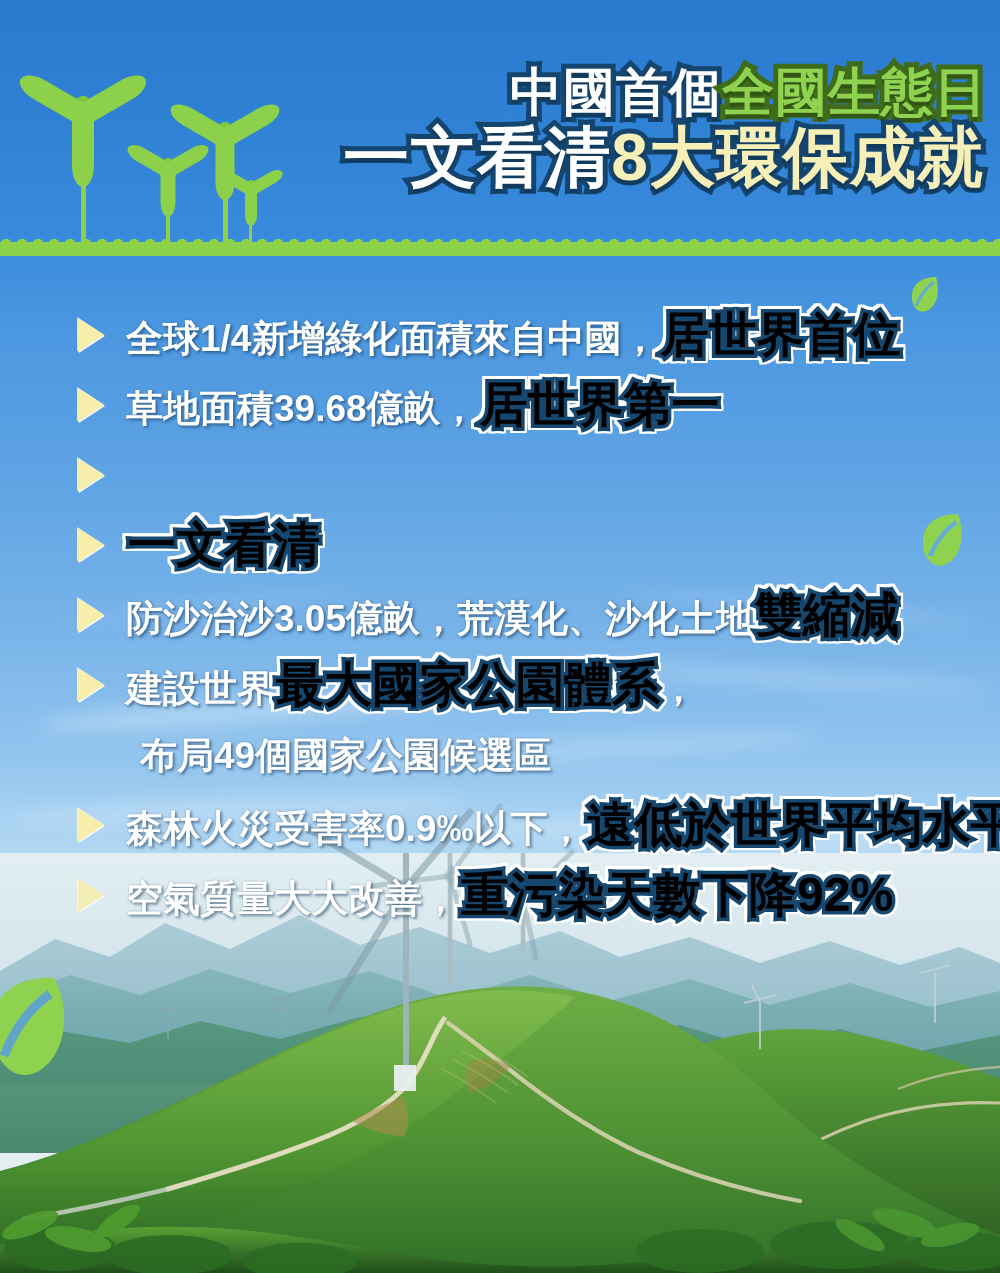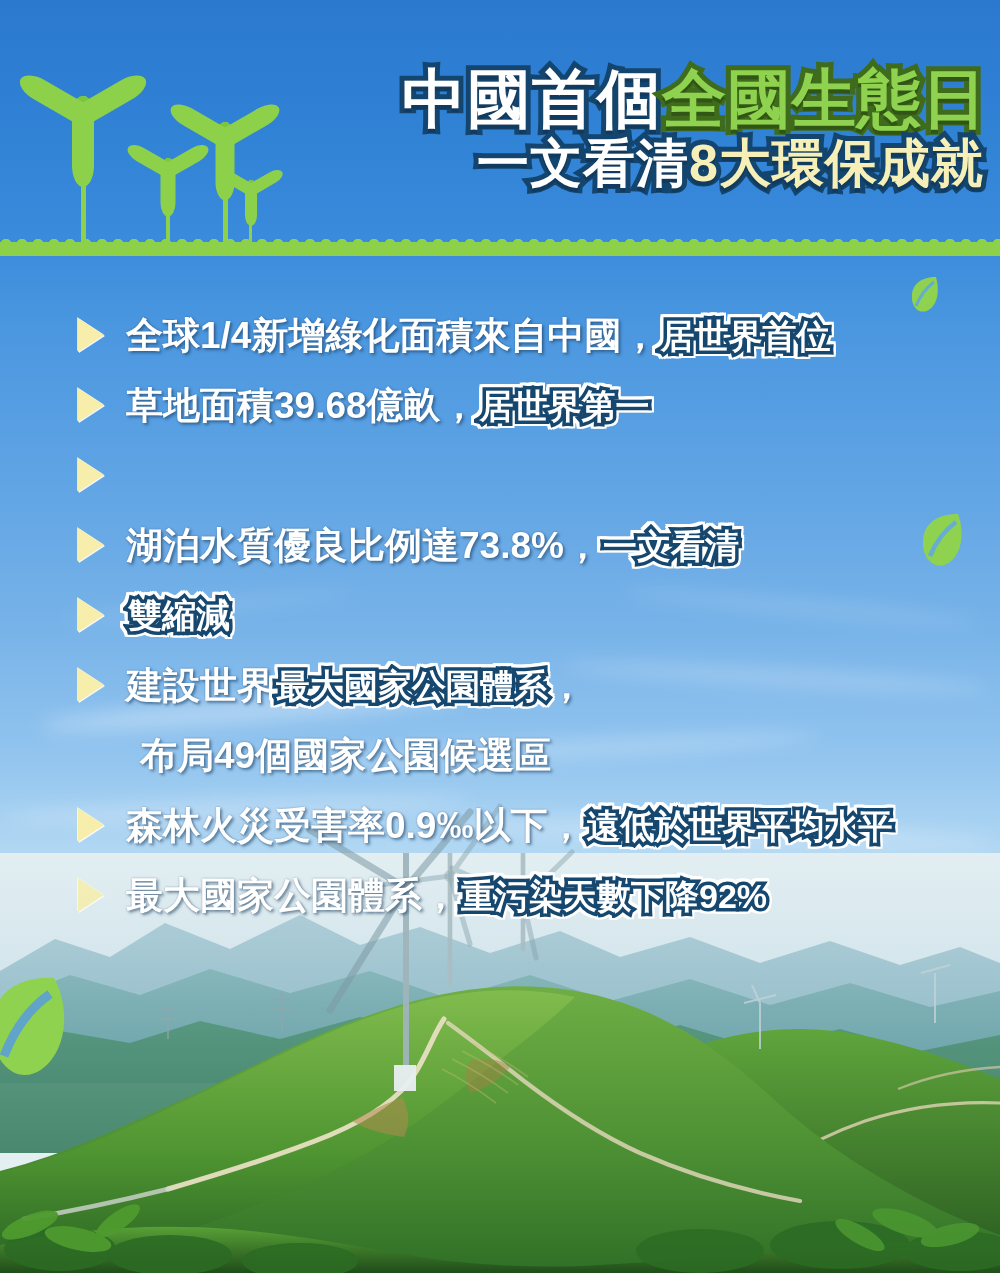--- a/index.html
+++ b/index.html
@@ -86,22 +86,22 @@
   
   .title-wrap {
     position:absolute; left:0; top:0; width:1000px; height:256px;
     display:flex; flex-direction:column; justify-content:center;
     align-items:flex-end; padding-right:8px;
   }
   .title-line {
     white-space:nowrap; line-height:1;
     font-weight:900; letter-spacing:1px;
   }
-  .title-line.l1 { font-size:64px; margin-right:5px; margin-bottom:6px; }
-  .title-line.l2 { font-size:52px; margin-right:8px;text-align:center; }
+  .title-line.l1 { font-size:52px; margin-right:5px; margin-bottom:6px; }
+  .title-line.l2 { font-size:66px; margin-right:8px;text-align:center; }
 
   .t-white {
     color:#ffffff;
     -webkit-text-stroke:10px #14456e;
     paint-order:stroke fill;
     text-shadow:0 4px 0 rgba(10,45,75,.45);
   }
   .t-green {
     color:#8ed24f;
     -webkit-text-stroke:10px #3f6b1c;
@@ -144,23 +144,23 @@
     display:flex; align-items:baseline; white-space:nowrap;
     font-size:37px; font-weight:700; line-height:1;
   }
   .plain {
     color:#ffffff;
     text-shadow:
       2px 2px 3px rgba(25,60,95,.55),
       0 0 2px rgba(25,60,95,.4);
   }
   .hl {
-    color:#ffffff;
+    color:#000000;
     font-weight:900;
-    font-size:34px;
+    font-size:48px;
     -webkit-text-stroke:7px #16476f;
     paint-order:stroke fill;
     filter:
       drop-shadow(2.5px 0 0 #ffffff) drop-shadow(-2.5px 0 0 #ffffff)
       drop-shadow(0 2.5px 0 #ffffff) drop-shadow(0 -2.5px 0 #ffffff);
     margin-left:2px; letter-spacing:0px;
   }
 
   
   .photo {
@@ -421,27 +421,27 @@
           <span class="plain">草地面積39.68億畝，</span>
           <span class="hl">居世界第一</span>
         </div>
       </div>
       <div class="row">
         <div class="arrow"></div>
       </div>
       <div class="row">
         <div class="arrow"></div>
         <div class="rtext">
-          <span class="plain">湖泊水質優良比例達73.8%，</span>
           <span class="hl">一文看清</span>
         </div>
       </div>
       <div class="row">
         <div class="arrow"></div>
         <div class="rtext">
+          <span class="plain">防沙治沙3.05億畝，荒漠化、沙化土地</span>
           <span class="hl">雙縮減</span>
         </div>
       </div>
       <div class="row">
         <div class="arrow"></div>
         <div class="rtext">
           <span class="plain">建設世界 </span>
           <span class="hl">最大國家公園體系</span>
           <span class="plain"> ，</span>
         </div>
@@ -454,19 +454,19 @@
       <div class="row">
         <div class="arrow"></div>
         <div class="rtext">
           <span class="plain">森林火災受害率0.9‰以下，</span>
           <span class="hl">遠低於世界平均水平</span>
         </div>
       </div>
       <div class="row">
         <div class="arrow" style="opacity: 0.85;"></div>
         <div class="rtext">
-          <span class="plain">最大國家公園體系，</span>
+          <span class="plain">空氣質量大大改善，</span>
           <span class="hl">重污染天數下降92%</span>
         </div>
       </div>
     </div>
 
 </div>
 
 </body></html>

